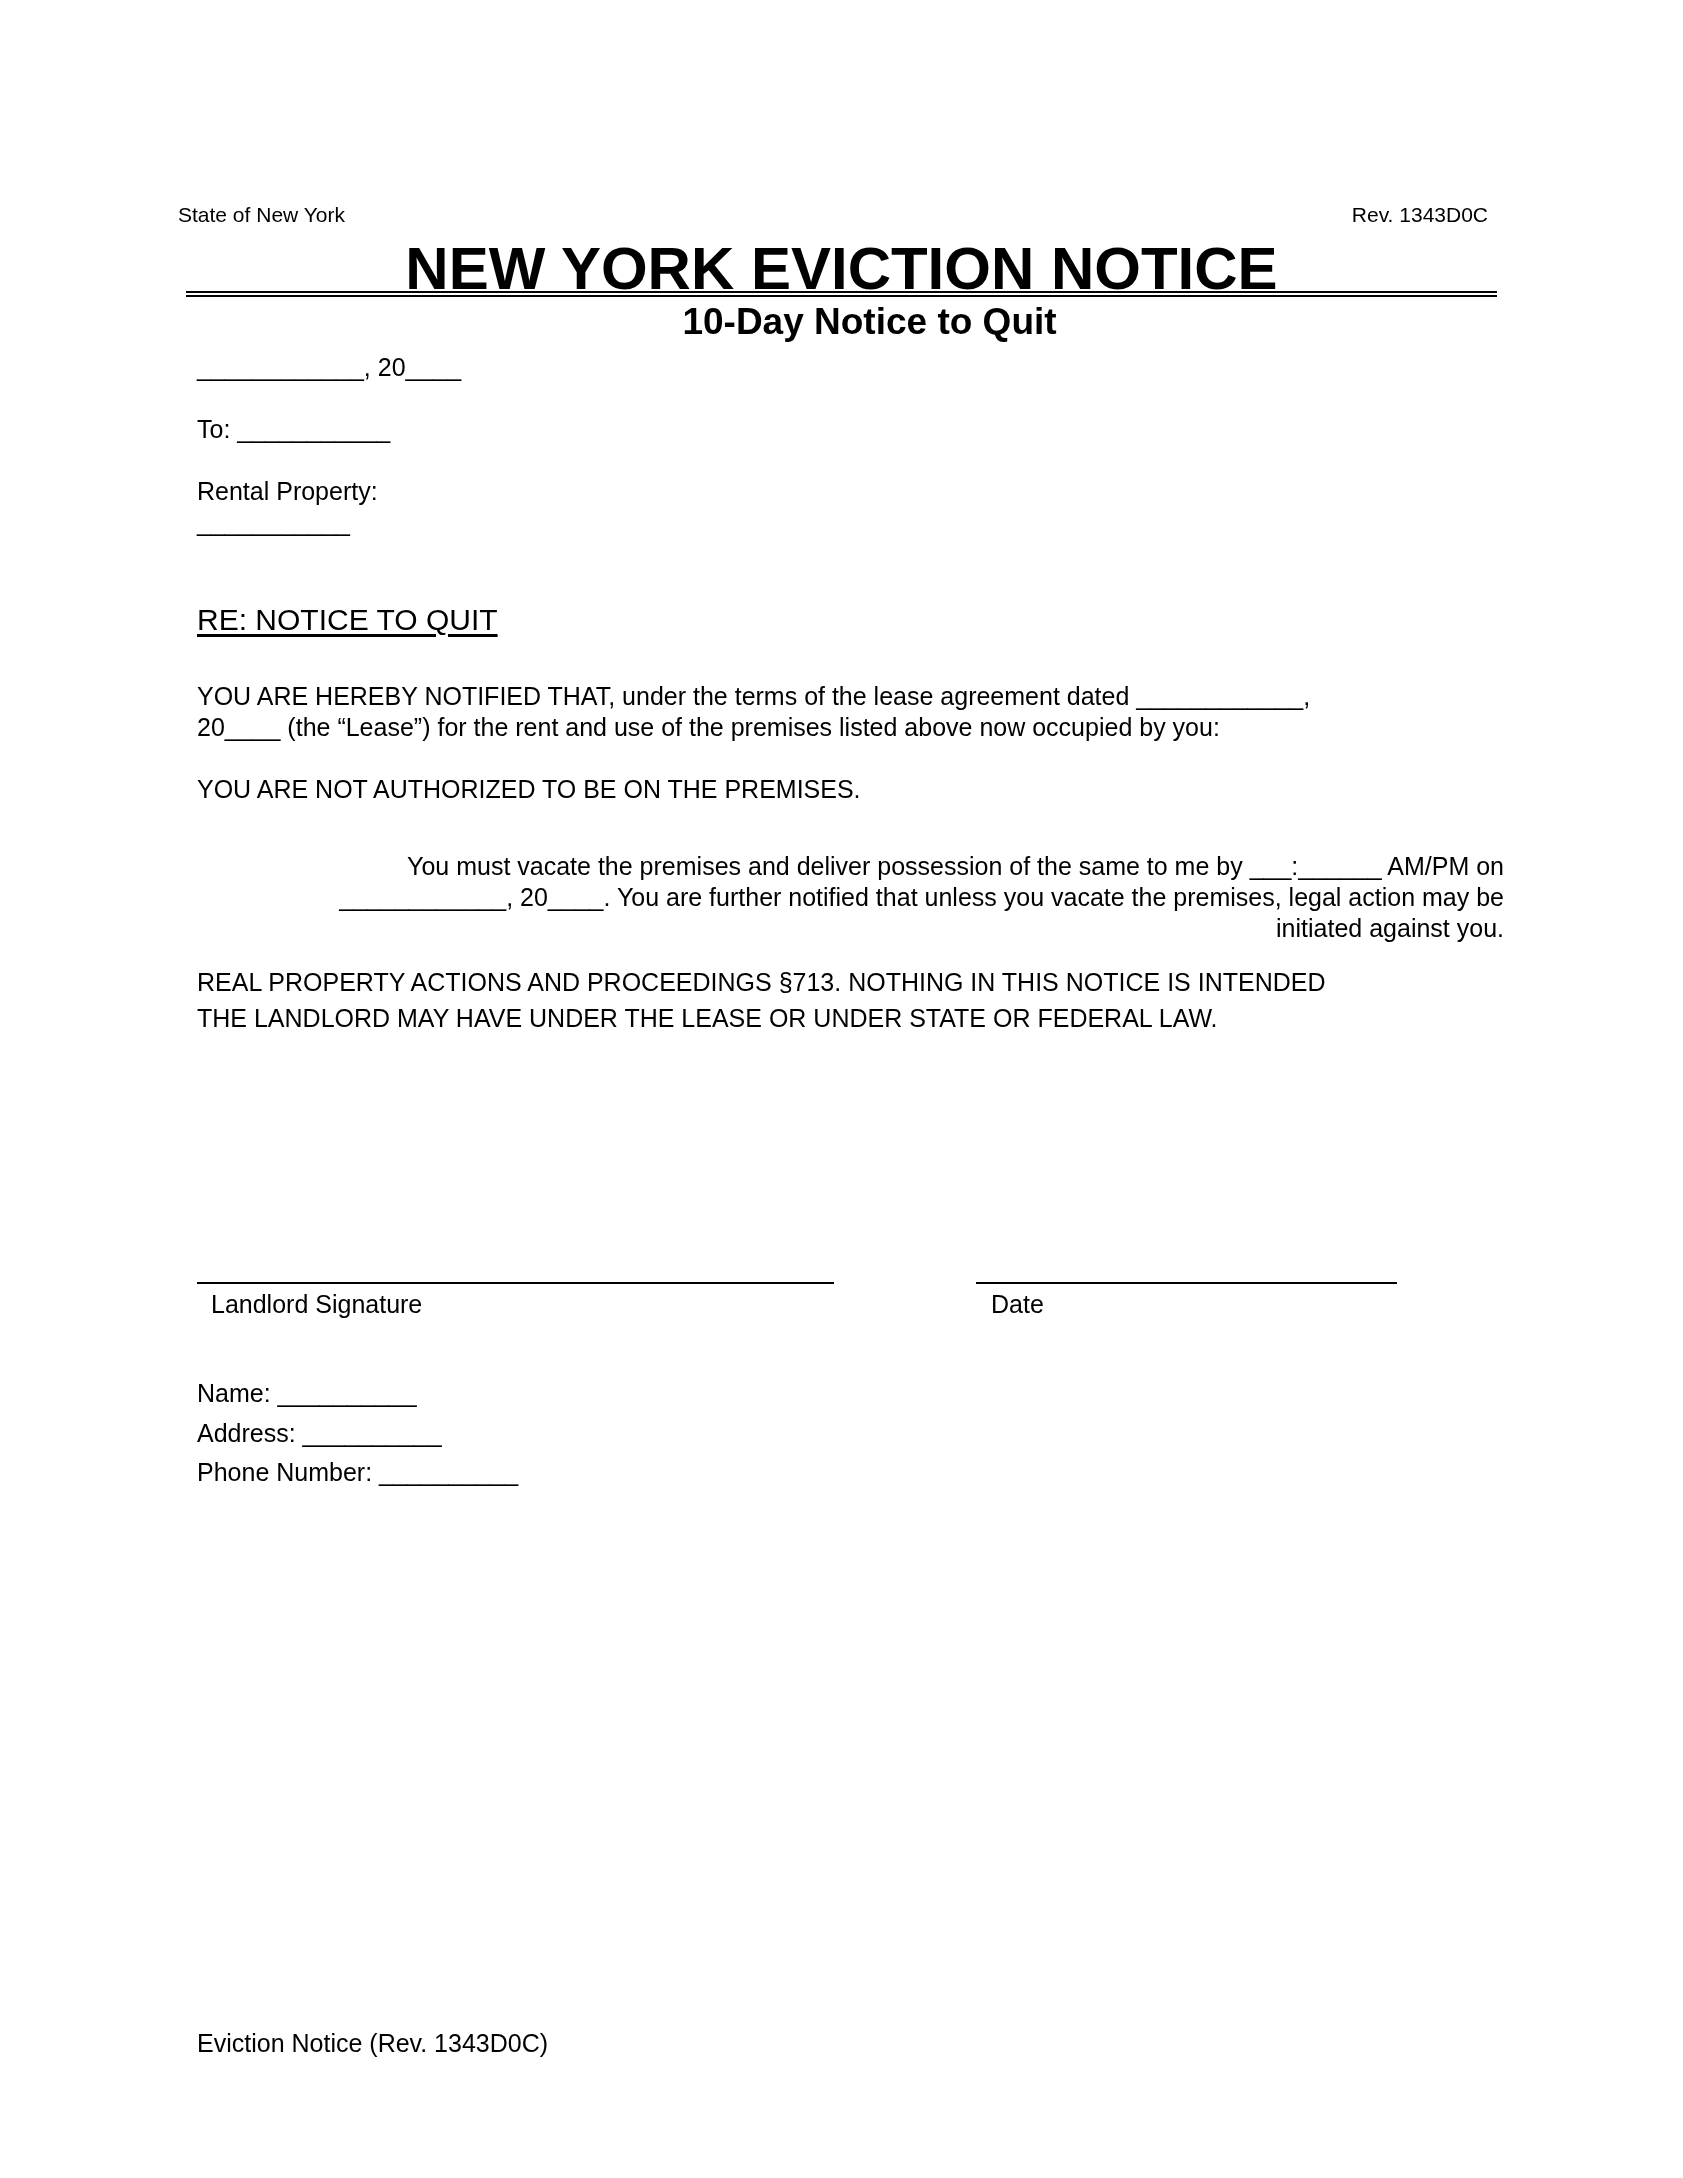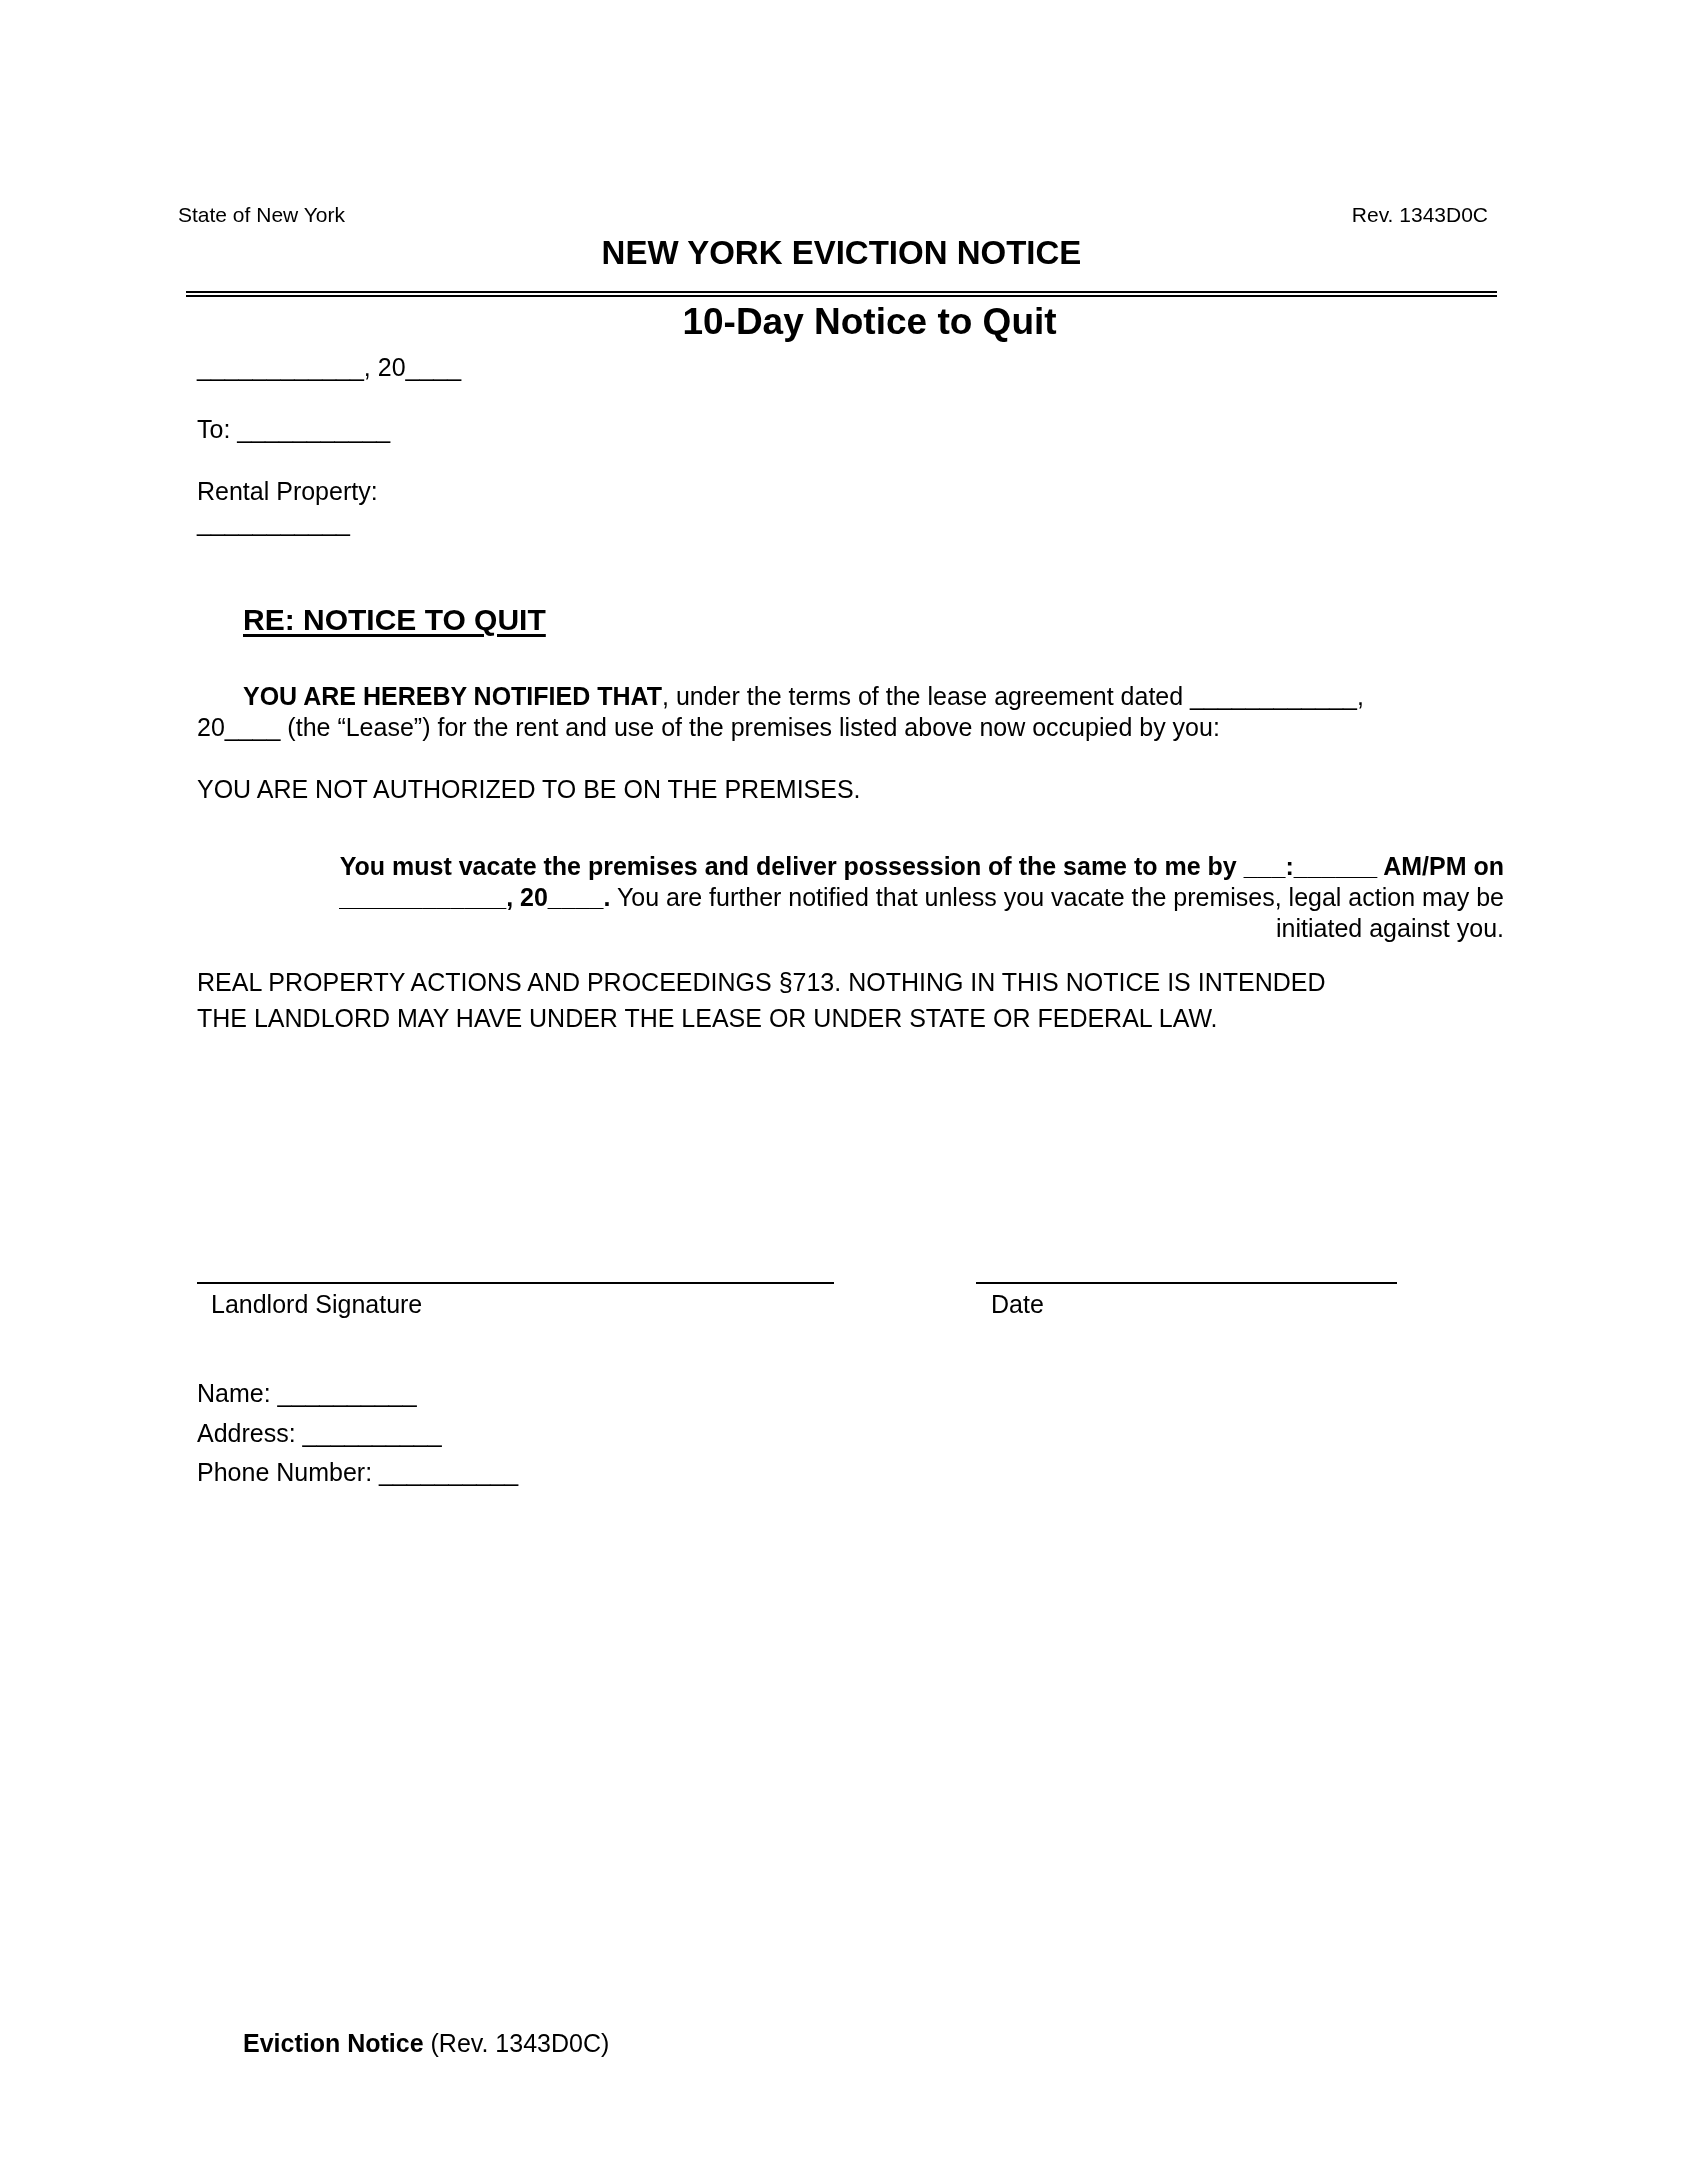--- a/index.html
+++ b/index.html
@@ -1,23 +1,23 @@
 <!DOCTYPE html>
 <html><head>
 <meta charset="utf-8">
 <style>
   html, body { margin:0; padding:0; background:#ffffff; }
   body { width:1683px; height:2178px; position:relative; overflow:hidden;
          font-family:"Liberation Sans", sans-serif; color:#000; }
   .abs { position:absolute; white-space:nowrap; }
   .small { font-size:21px; }
   .body-text { font-size:25px; line-height:31px; }
-  .b { font-weight:bold;margin-left:46px; }
+  .b { font-weight:normal; }
   .u { text-decoration:underline; text-decoration-thickness:3px; text-underline-offset:4px; }
-  .title { font-size:33px; font-weight:bold; left:0; width:1683px; text-align:center; }
+  .title { font-size:60px; font-weight:bold; left:0; width:1683px; text-align:center; }
   .subtitle { font-size:37px; font-weight:bold; left:0; width:1683px; text-align:center; }
   .rule { position:absolute; left:186px; width:1311px; background:#000; }
   .para { position:absolute; left:197px; width:1307px; font-size:25px; line-height:31px; }
   .para4 { line-height:36px; }
   .sig-line { position:absolute; height:2px; background:#000; }
 </style>
 </head>
 <body>
 
 <div class="abs small" style="left:178px; top:203px;">State of New York</div>

